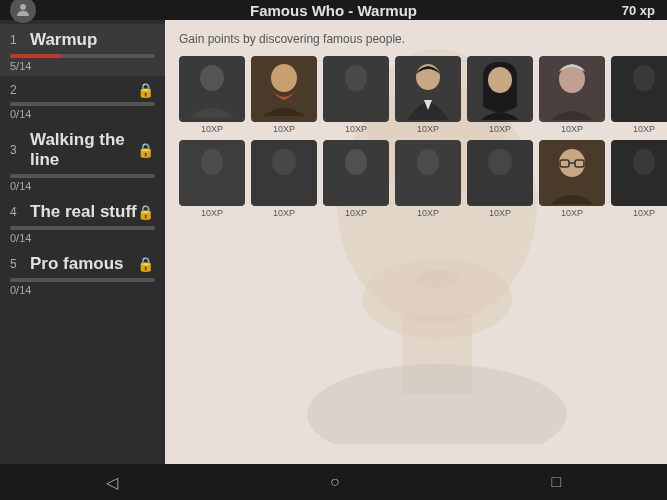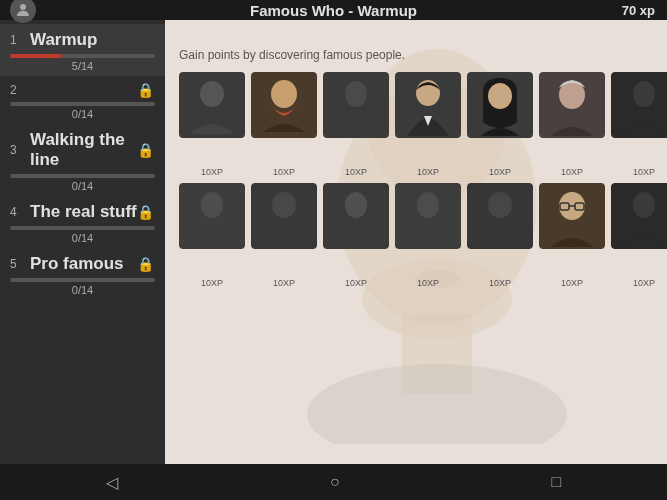--- a/index.html
+++ b/index.html
@@ -104,21 +104,21 @@
       width: 100%;
     }
     .progress-bar-fill {
       height: 100%;
       background: #c0392b;
       border-radius: 2px;
     }
     .sidebar-score {
       color: #aaa;
       font-size: 11px;
-      text-align: center;
+      text-align: left;
       margin-top: 2px;
     }
 
     
     .content-area {
       flex: 1;
       background: #e8e0d8;
       position: relative;
       overflow: hidden;
       display: flex;
@@ -132,41 +132,40 @@
       right: 60px;
       width: 340px;
       height: 400px;
       opacity: 0.35;
       pointer-events: none;
     }
 
     .content-inner {
       position: relative;
       z-index: 2;
-      padding: 28px 14px;
+      padding: 12px 14px;
       flex: 1;
       overflow-y: auto;
     }
     .content-hint {
       color: #555;
       font-size: 12px;
       margin-bottom: 10px;
     }
 
     
     .celeb-grid {
       display: grid;
       grid-template-columns: repeat(7, 1fr);
       gap: 6px;
     }
     .celeb-card {
       display: flex;
       flex-direction: column;
       align-items: center;
-      gap: 27px;
     }
     .celeb-img {
       width: 66px;
       height: 66px;
       border-radius: 4px;
       overflow: hidden;
       display: flex;
       align-items: center;
       justify-content: center;
     }

